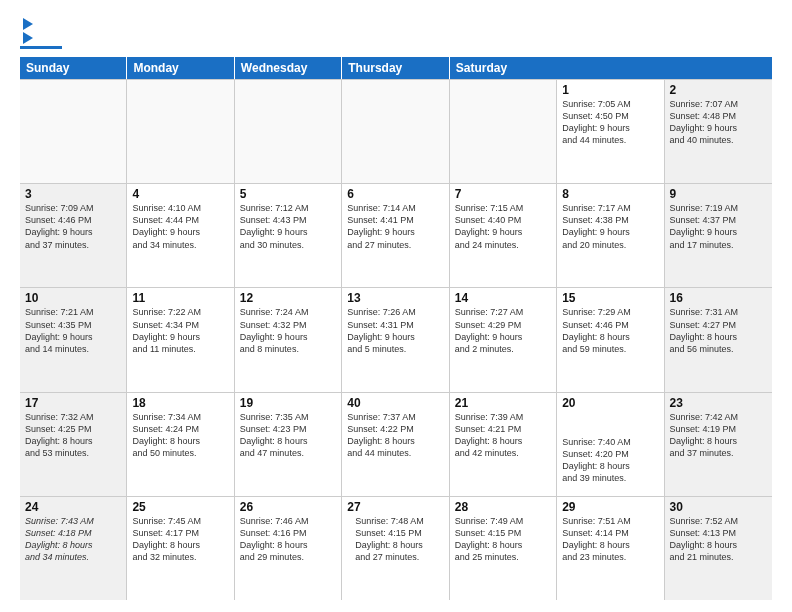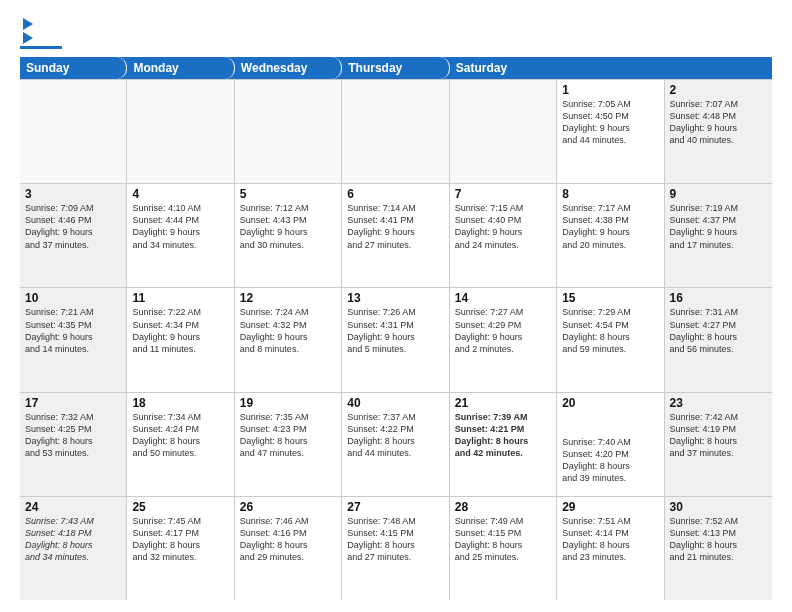--- a/index.html
+++ b/index.html
@@ -61,21 +61,20 @@
       grid-template-columns: repeat(7, 1fr);
       background: #1a6fc4;
       color: #fff;
       font-weight: bold;
       font-size: 12px;
     }
     .cal-header-cell {
       padding: 4px 6px;
       text-align: left;
       border-right: 1px solid #fff;
-      border-radius: 10px;
     }
     .cal-header-cell:last-child { border-right: none; }
     .cal-body {
       flex: 1;
       display: grid;
       grid-template-rows: repeat(5, 1fr);
     }
     .cal-row {
       display: grid;
       grid-template-columns: repeat(7, 1fr);
@@ -240,21 +239,21 @@
           <div class="cal-cell">
             <div class="day-num">14</div>
             <div class="day-info" style="white-space: pre-line;">Sunrise: 7:27 AM
 Sunset: 4:29 PM
 Daylight: 9 hours
 and 2 minutes.</div>
           </div>
           <div class="cal-cell">
             <div class="day-num">15</div>
             <div class="day-info" style="white-space: pre-line;">Sunrise: 7:29 AM
-Sunset: 4:54 PM
+Sunset: 4:46 PM
 Daylight: 8 hours
 and 59 minutes.</div>
           </div>
           <div class="cal-cell shaded">
             <div class="day-num">16</div>
             <div class="day-info" style="white-space: pre-line;">Sunrise: 7:31 AM
 Sunset: 4:27 PM
 Daylight: 8 hours
 and 56 minutes.</div>
           </div>
@@ -283,21 +282,21 @@
           </div>
           <div class="cal-cell">
             <div class="day-num">40</div>
             <div class="day-info" style="white-space: pre-line;">Sunrise: 7:37 AM
 Sunset: 4:22 PM
 Daylight: 8 hours
 and 44 minutes.</div>
           </div>
           <div class="cal-cell">
             <div class="day-num">21</div>
-            <div class="day-info" style="white-space: pre-line; font-weight: bold;">Sunrise: 7:39 AM
+            <div class="day-info" style="white-space: pre-line;">Sunrise: 7:39 AM
 Sunset: 4:21 PM
 Daylight: 8 hours
 and 42 minutes.</div>
           </div>
           <div class="cal-cell">
             <div class="day-num">20</div>
             <div class="day-info" style="white-space: pre-line; margin-top: 26px;">Sunrise: 7:40 AM
 Sunset: 4:20 PM
 Daylight: 8 hours
 and 39 minutes.</div>
@@ -327,21 +326,21 @@
           </div>
           <div class="cal-cell">
             <div class="day-num">26</div>
             <div class="day-info" style="white-space: pre-line;">Sunrise: 7:46 AM
 Sunset: 4:16 PM
 Daylight: 8 hours
 and 29 minutes.</div>
           </div>
           <div class="cal-cell">
             <div class="day-num">27</div>
-            <div class="day-info" style="white-space: pre-line;">Sunrise: 7:48 AM
+            <div class="day-info" style="white-space: pre-line; margin-left: 8px;">Sunrise: 7:48 AM
 Sunset: 4:15 PM
 Daylight: 8 hours
 and 27 minutes.</div>
           </div>
           <div class="cal-cell">
             <div class="day-num">28</div>
             <div class="day-info" style="white-space: pre-line;">Sunrise: 7:49 AM
 Sunset: 4:15 PM
 Daylight: 8 hours
 and 25 minutes.</div>

